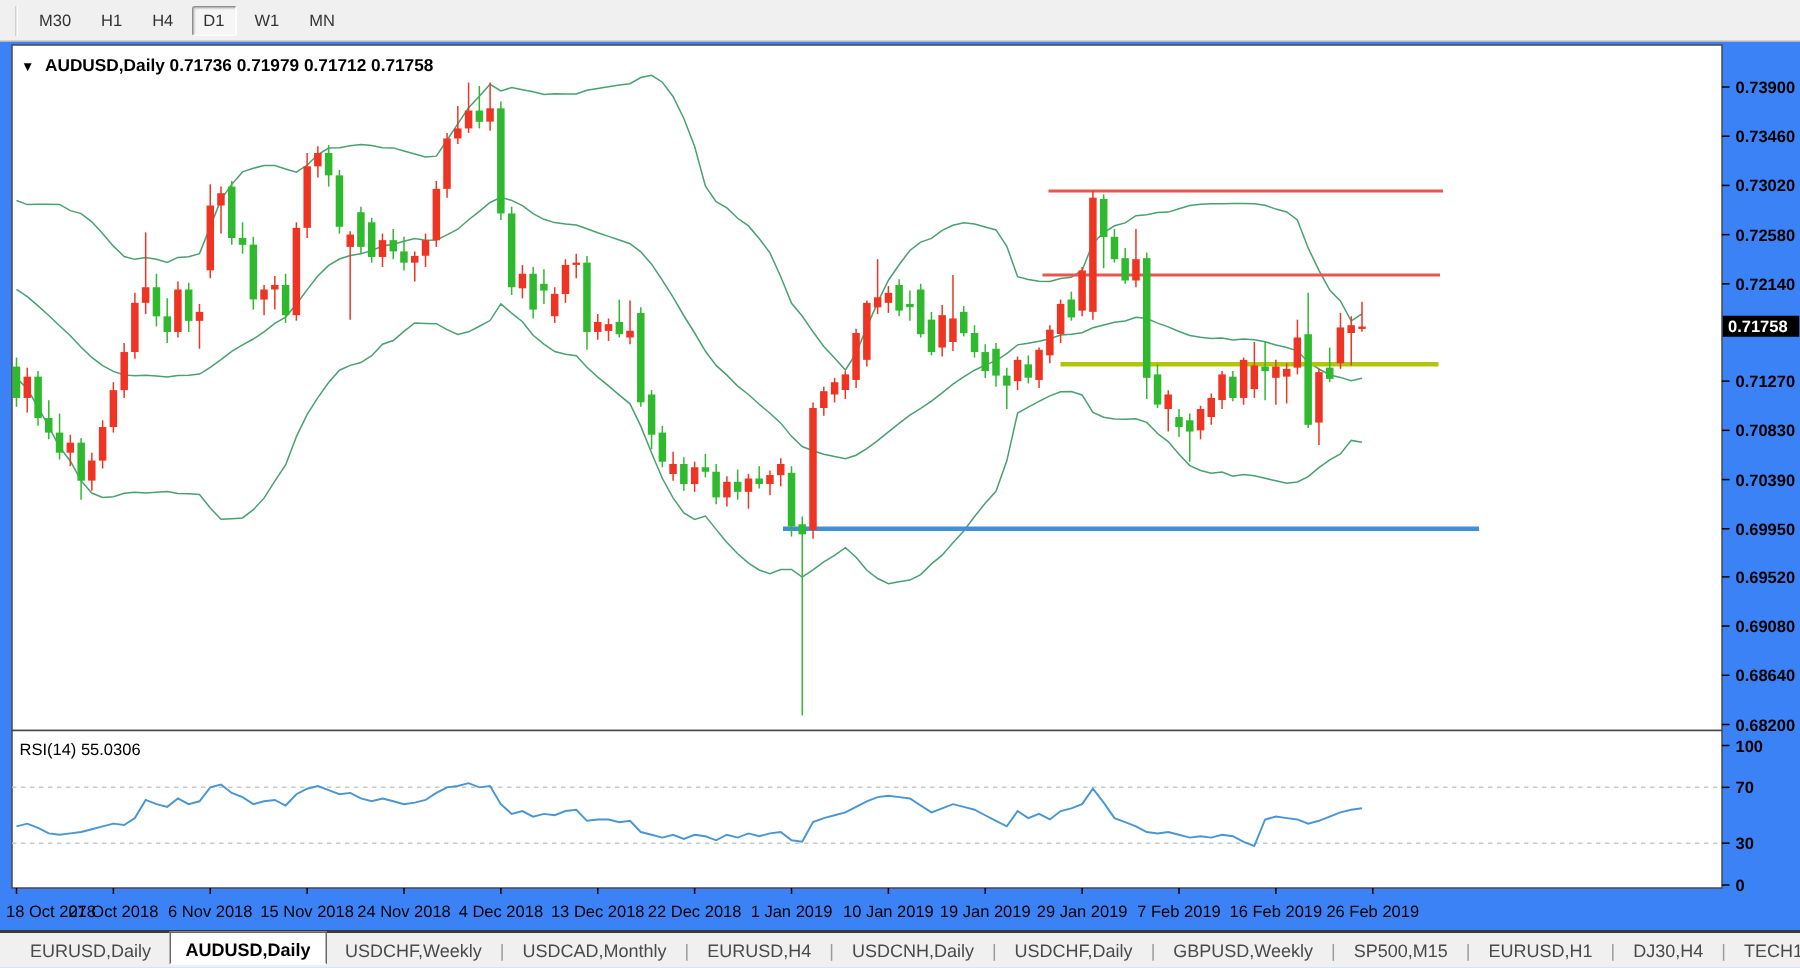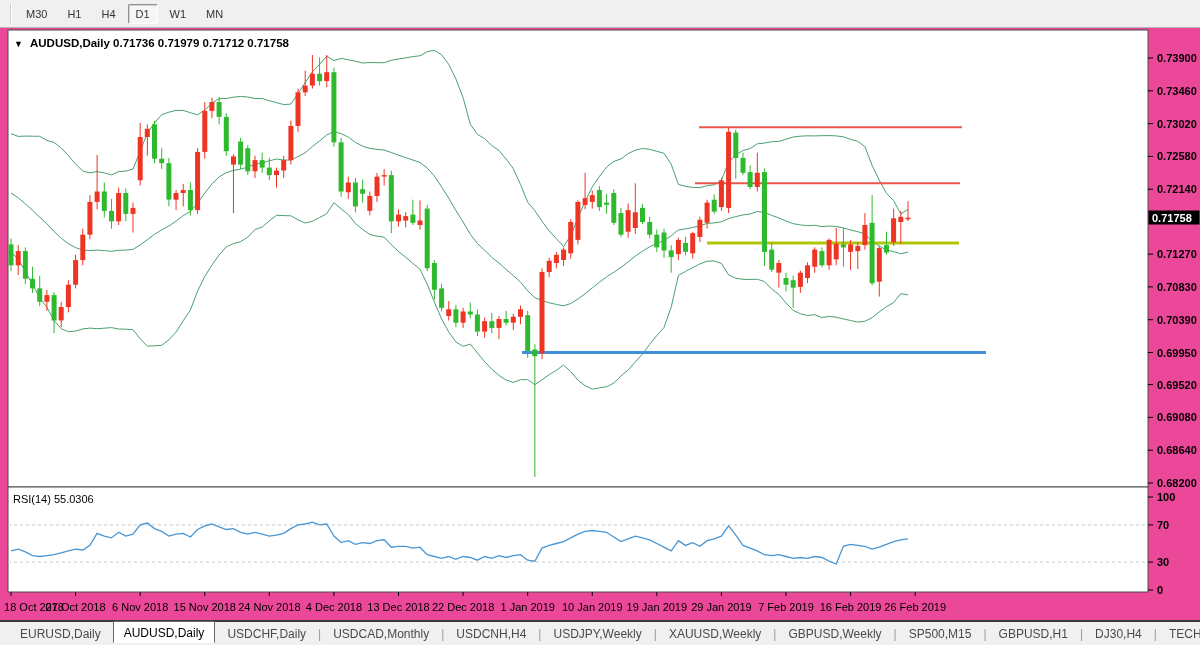--- a/index.html
+++ b/index.html
@@ -1,33 +1,33 @@
 <!DOCTYPE html>
 <html><head>
 <meta charset="utf-8">
 <style>
   html,body{margin:0;padding:0;background:#fff;width:1200px;height:645px;overflow:hidden;
     font-family:"Liberation Sans", sans-serif;}
-  #app{position:relative;width:1200px;height:645px;background:#ec4899;}
+  #app{position:relative;width:1200px;height:645px;background:#3b82f6;}
   
   #toolbar{position:absolute;top:0;left:0;width:1200px;height:28px;background:#f0f0f0;
     border-bottom:1px solid #b5b5b5;display:flex;align-items:center;padding-left:6px;box-sizing:border-box;}
   .tf-btn{font-size:11px;color:#333;padding:3px 7px;margin:0 2px;border:1px solid transparent;
     border-radius:2px;cursor:default;}
   .tf-btn.active{background:#e9e9e9;border-color:#8f8f8f #ffffff #ffffff #8f8f8f;background:#f6f6f6;
     box-shadow:inset 1px 1px 1px rgba(0,0,0,0.15);}
   .tb-sep{width:1px;height:20px;background:#d0d0d0;border-right:1px solid #fff;margin:0 4px;}
   
   #chart{position:absolute;top:28px;left:0;}
   
   #tabbar{position:absolute;bottom:0;left:0;width:1200px;height:25px;background:#f0f0f0;
     border-top:2px solid #3a3a3a;display:flex;align-items:center;box-sizing:border-box;padding-left:10px;}
   .tab{font-size:12px;color:#4a4a4a;padding:2px 10px;white-space:nowrap;cursor:default;}
   .tab.active{background:#ffffff;border:1px solid #6a6a6a;border-bottom:1px solid #ffffff;
-    margin-top:-4px;padding-top:4px;font-weight:normal;color:#000;}
+    margin-top:-4px;padding-top:4px;font-weight:bold;color:#000;}
   .tab-div{color:#9a9a9a;font-size:12px;}
 </style>
 </head>
 <body>
 <div id="app">
 
 <div id="toolbar">
   <span class="tb-sep"></span>
 <span class="tf-btn">M30</span>
       <span class="tf-btn">H1</span>
@@ -378,35 +378,35 @@
       </g>
       <text x="14" y="47" font-size="9" fill="#000">▼</text>
       <text x="30" y="47" font-size="11.5" font-weight="700" fill="#000">AUDUSD,Daily  0.71736  0.71979  0.71712  0.71758</text>
       <text x="13" y="503" font-size="11" fill="#000">RSI(14) 55.0306</text>
     </svg>
 
 <div id="tabbar">
   <div id="tabs-host" style="display:flex;align-items:center;gap:2px;">
         <span class="tab">EURUSD,Daily</span>
         <span class="tab active">AUDUSD,Daily</span>
+        <span class="tab">USDCHF,Weekly</span>
+        <span class="tab-div">|</span>
+        <span class="tab">USDCAD,Monthly</span>
+        <span class="tab-div">|</span>
+        <span class="tab">EURUSD,H4</span>
+        <span class="tab-div">|</span>
+        <span class="tab">USDCNH,Daily</span>
+        <span class="tab-div">|</span>
         <span class="tab">USDCHF,Daily</span>
         <span class="tab-div">|</span>
-        <span class="tab">USDCAD,Monthly</span>
-        <span class="tab-div">|</span>
-        <span class="tab">USDCNH,H4</span>
-        <span class="tab-div">|</span>
-        <span class="tab">USDJPY,Weekly</span>
-        <span class="tab-div">|</span>
-        <span class="tab">XAUUSD,Weekly</span>
-        <span class="tab-div">|</span>
         <span class="tab">GBPUSD,Weekly</span>
         <span class="tab-div">|</span>
         <span class="tab">SP500,M15</span>
         <span class="tab-div">|</span>
-        <span class="tab">GBPUSD,H1</span>
+        <span class="tab">EURUSD,H1</span>
         <span class="tab-div">|</span>
         <span class="tab">DJ30,H4</span>
         <span class="tab-div">|</span>
         <span class="tab">TECH100,H</span>
       </div>
 
 </div>
 
 </div>
 

